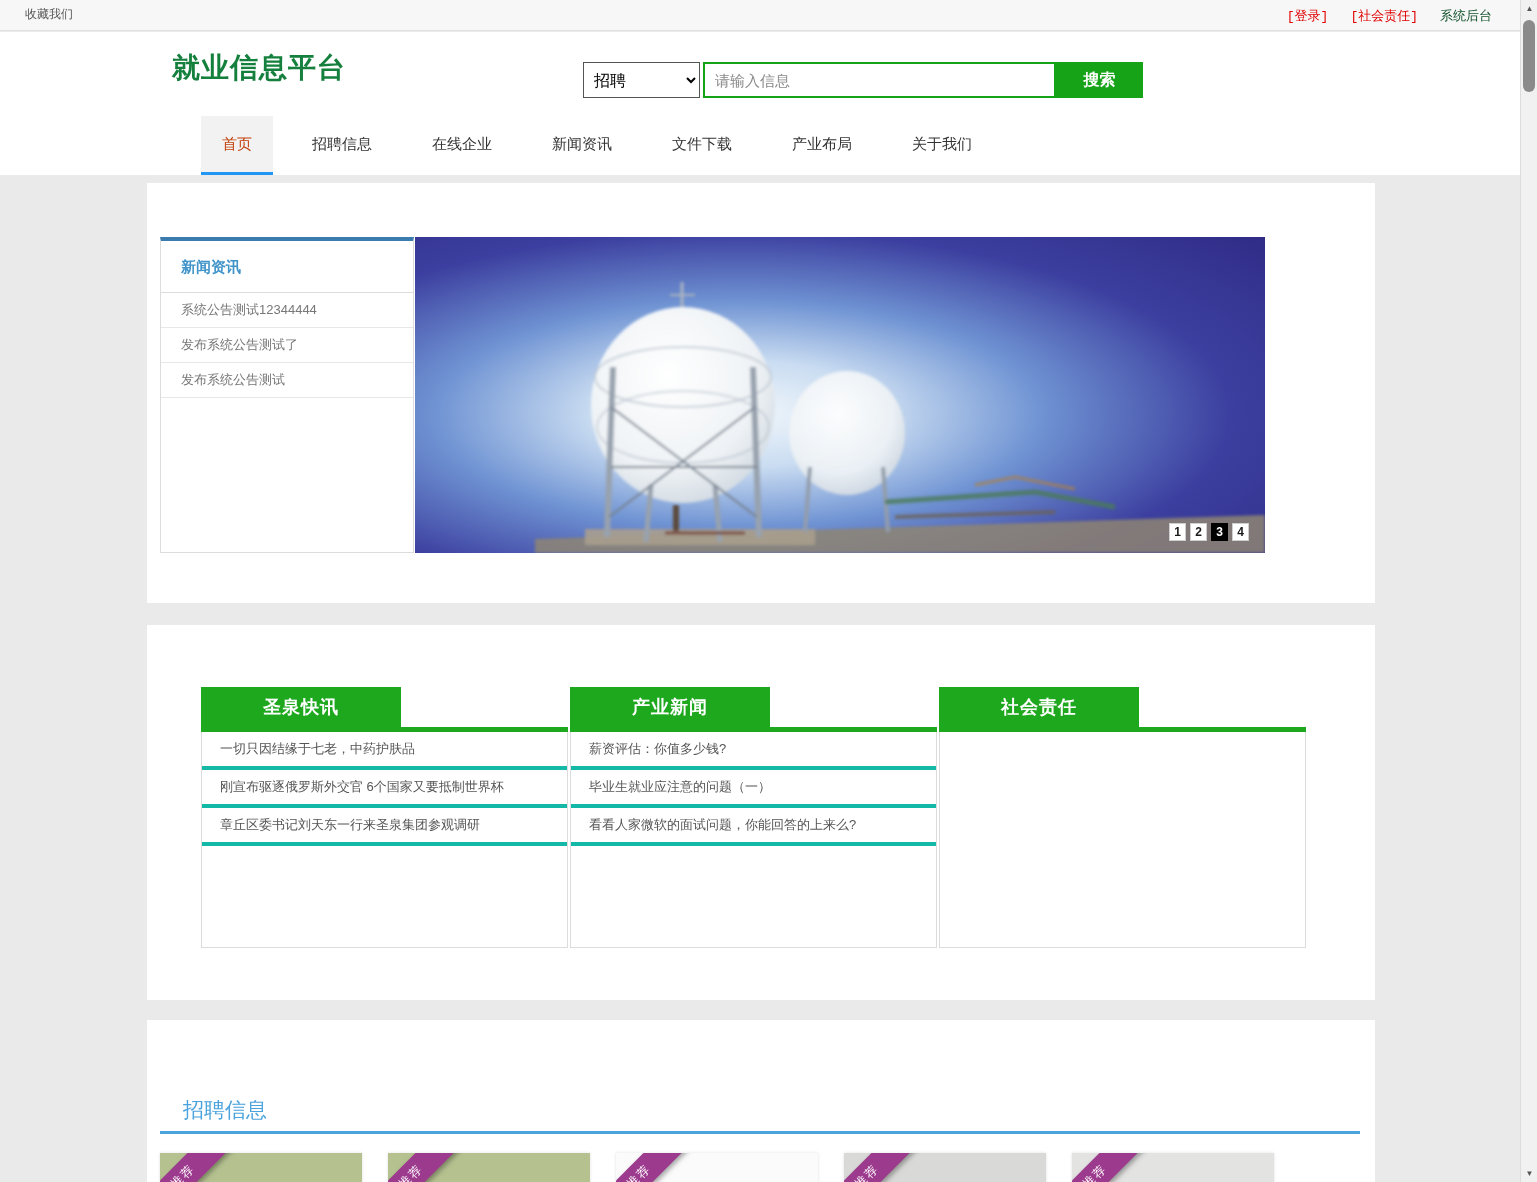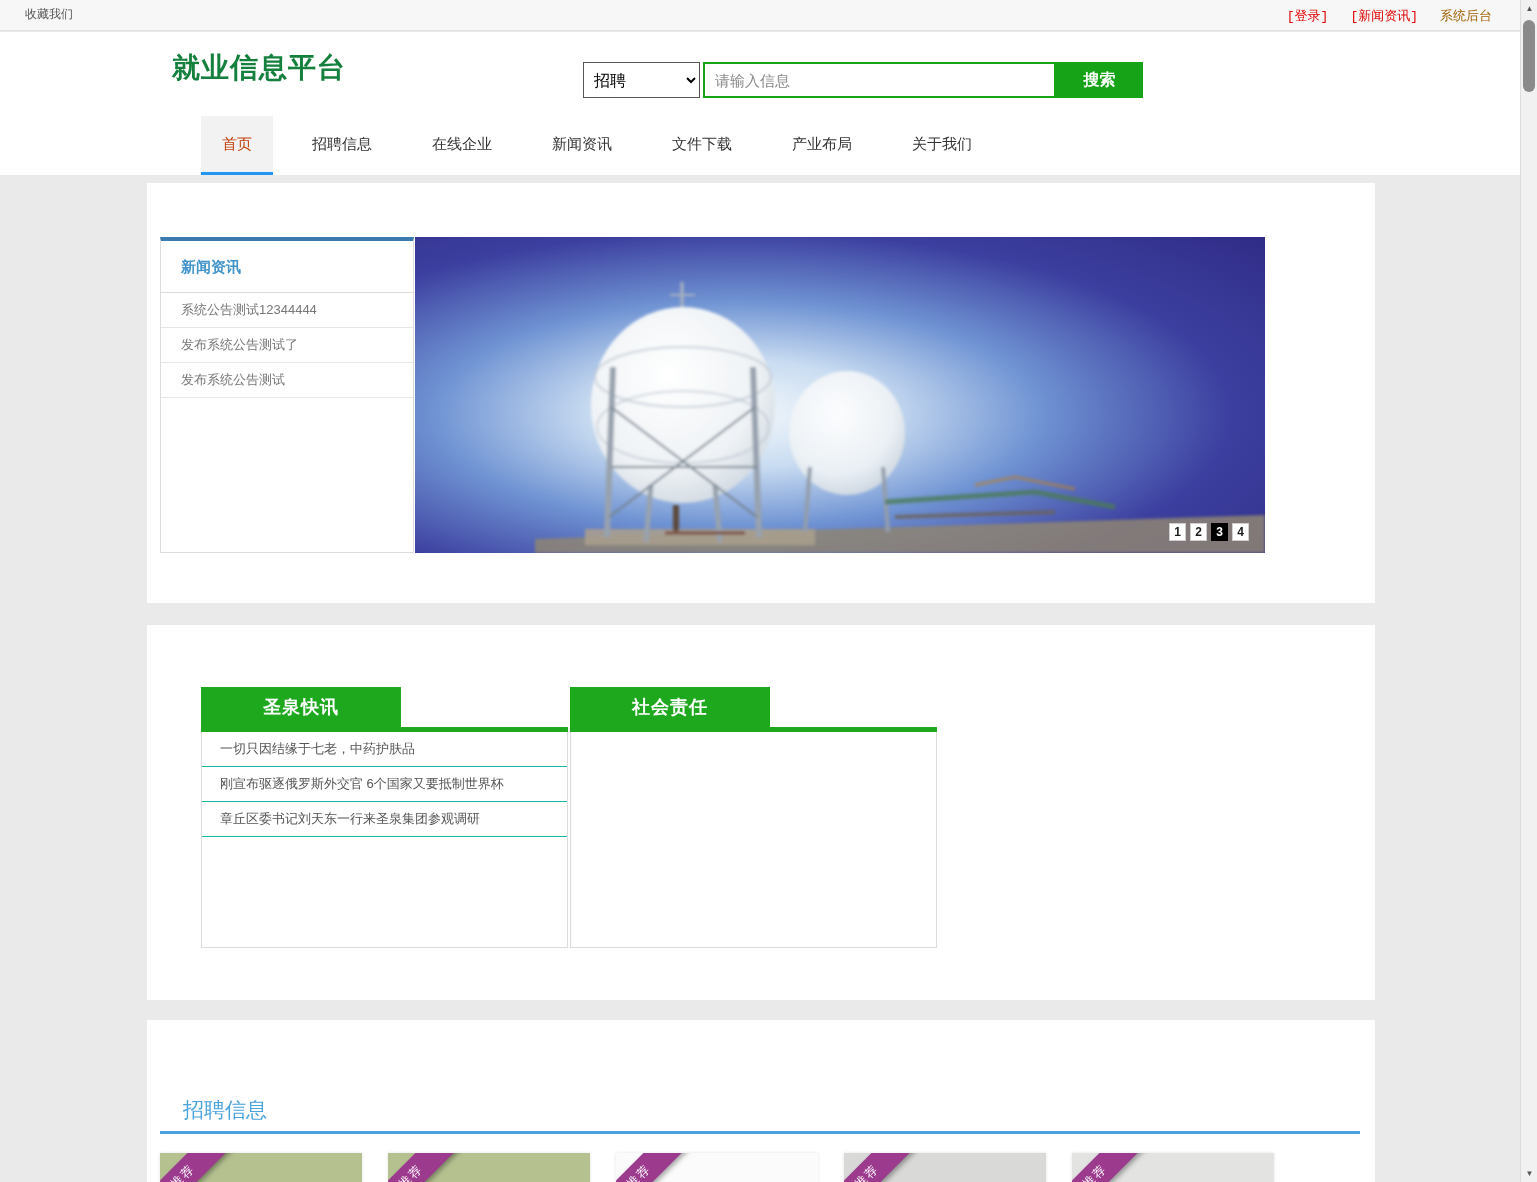--- a/index.html
+++ b/index.html
@@ -14,21 +14,21 @@
 
   
   .topbar {
     position:absolute; top:0; left:0; right:17px; height:31px;
     background:#f7f7f7; border-bottom:1px solid #e2e2e2;
     font-size:12px; color:#555;font-family:Liberation Mono, monospace;
   }
   .topbar-left { position:absolute; left:25px; top:0; line-height:31px; }
   .topbar-right { position:absolute; right:28px; top:0; height:31px; display:flex; gap:22px; align-items:center; font-size:13px; }
   .red-link { color:#e00000; cursor:pointer;text-align:center; }
-  .plain-link { color:#a16207; cursor:pointer; }
+  .plain-link { color:#14532d; cursor:pointer; }
 
   
   .scrollbar {
     position:absolute; top:0; right:0; width:17px; height:1182px;
     background:#f1f1f1; border-left:1px solid #dcdcdc; z-index:60;
   }
   .scroll-arrow { width:17px; height:17px; display:flex; align-items:center; justify-content:center; font-size:8px; color:#555; }
   .scroll-arrow.down { position:absolute; bottom:0; }
   .scroll-thumb { position:absolute; top:20px; left:2px; width:12px; height:72px; background:#8a8a8a; border-radius:6px; }
 
@@ -98,21 +98,21 @@
   .news-col { width:367px; margin-right:2px; }
   .col-header { position:relative; height:45px; }
   .col-tab {
     width:200px; height:45px; background:#1ea81e; color:#fff;
     font-size:18px; font-weight:bold; text-align:center; line-height:41px; letter-spacing:1px;
   }
   .col-bar { position:absolute; left:0; bottom:0; width:100%; height:5px; background:#1ea81e; }
   .col-body { height:216px; border:1px solid #dcdcdc; border-top:none; background:#fff; }
   .news-item {
     font-size:13px; color:#555; padding:8px 0 8px 18px;
-    border-bottom:1px solid #14b8a6; cursor:pointer; white-space:nowrap; overflow:hidden;
+    border-bottom:4px solid #14b8a6; cursor:pointer; white-space:nowrap; overflow:hidden;
   }
 
   
   .jobs-title { position:absolute; left:36px; top:76px; font-size:21px; color:#4aa3dd; }
   .jobs-bar { position:absolute; left:13px; top:111px; width:1200px; height:3px; background:#4aa3dd; }
   .cards { position:absolute; left:13px; top:133px; display:flex; gap:26px; }
   .job-card {
     width:202px; height:90px; position:relative; overflow:hidden; background:#fff;
     cursor:pointer; box-shadow:0 0 3px rgba(0,0,0,0.12);
   }
@@ -140,21 +140,21 @@
     box-shadow:2px 3px 5px rgba(0,0,0,0.35);
   }
 </style>
 </head>
 <body>
 
 <div class="topbar">
   <span class="topbar-left">收藏我们</span>
   <span class="topbar-right">
     <span class="red-link">[登录]</span>
-    <span class="red-link">[新闻资讯]</span>
+    <span class="red-link">[社会责任]</span>
     <span class="plain-link">系统后台</span>
   </span>
 </div>
 
 <div class="scrollbar">
   <div class="scroll-arrow">▲</div>
   <div class="scroll-thumb"></div>
   <div class="scroll-arrow down">▼</div>
 </div>
 
@@ -258,20 +258,31 @@
           <div class="col-bar"></div>
         </div>
         <div class="col-body">
           <div class="news-item">一切只因结缘于七老，中药护肤品</div>
           <div class="news-item">刚宣布驱逐俄罗斯外交官 6个国家又要抵制世界杯</div>
           <div class="news-item">章丘区委书记刘天东一行来圣泉集团参观调研</div>
         </div>
       </div>
       <div class="news-col">
         <div class="col-header">
+          <div class="col-tab">产业新闻</div>
+          <div class="col-bar"></div>
+        </div>
+        <div class="col-body">
+          <div class="news-item">薪资评估：你值多少钱?</div>
+          <div class="news-item">毕业生就业应注意的问题（一）</div>
+          <div class="news-item">看看人家微软的面试问题，你能回答的上来么?</div>
+        </div>
+      </div>
+      <div class="news-col">
+        <div class="col-header">
           <div class="col-tab">社会责任</div>
           <div class="col-bar"></div>
         </div>
         <div class="col-body"></div>
       </div>
     </div>
 </div>
 
 <div class="section3">
   <div class="jobs-title">招聘信息</div>

